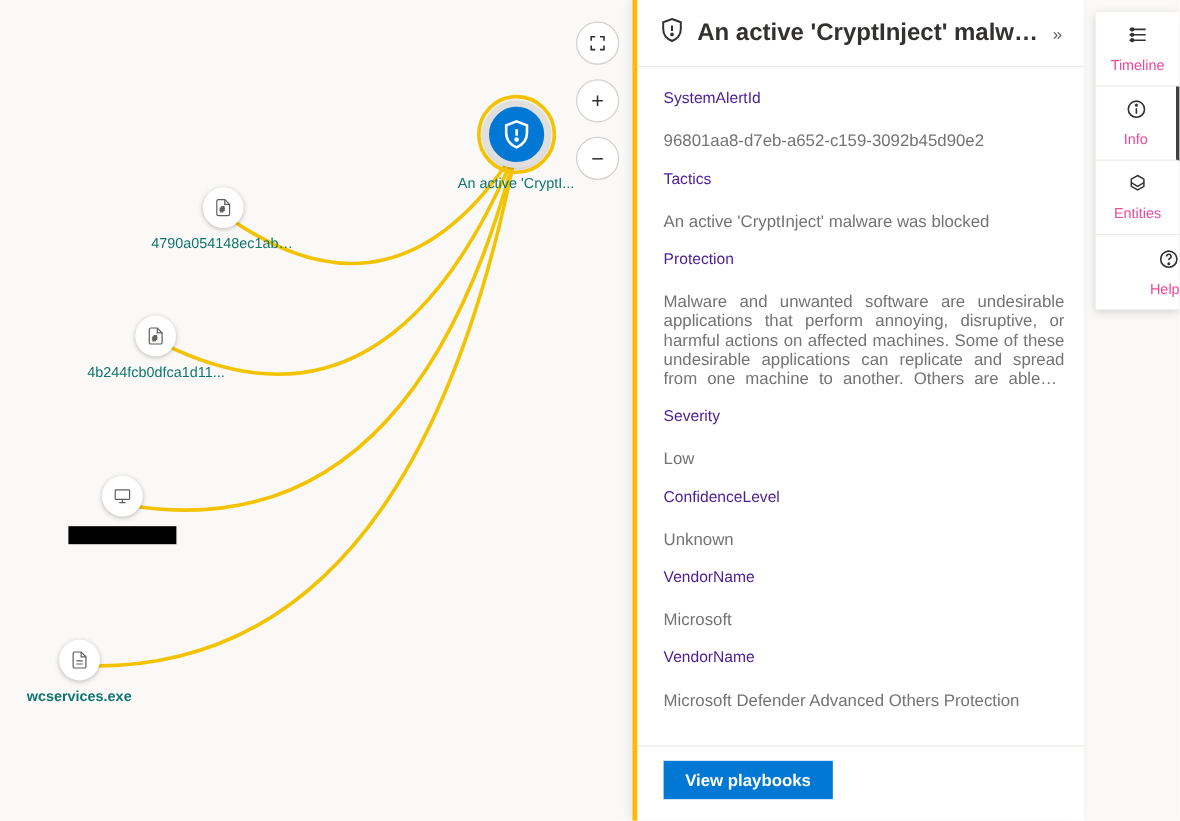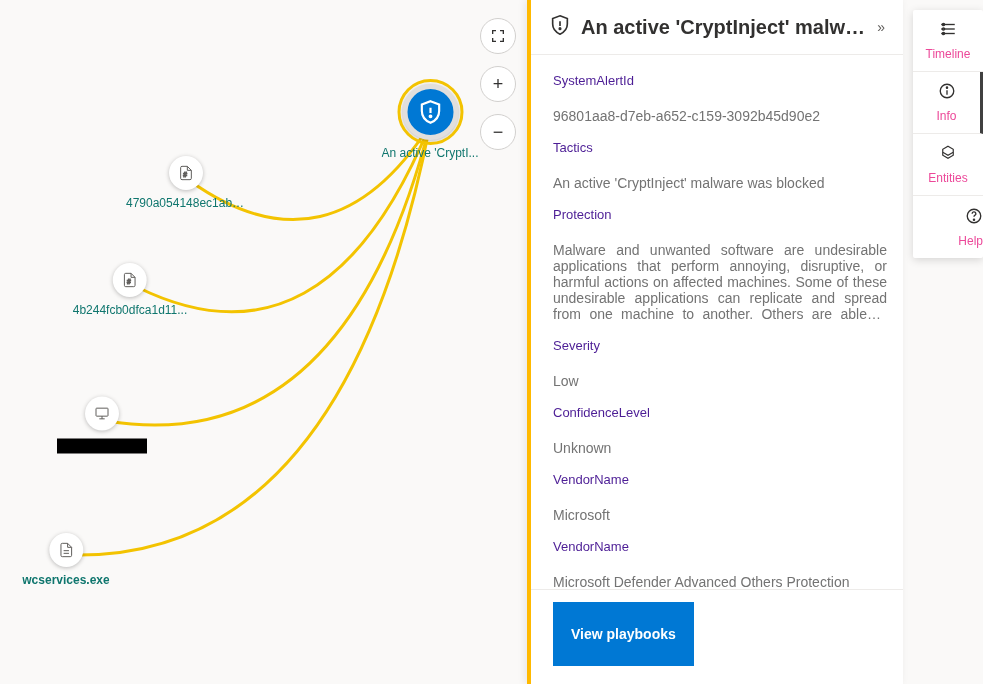--- a/index.html
+++ b/index.html
@@ -93,21 +93,21 @@
     display: -webkit-box; -webkit-line-clamp: 5; -webkit-box-orient: vertical;
     overflow: hidden;
   }
   .field .v.oneline { white-space: nowrap; overflow: hidden; text-overflow: ellipsis; }
   .details-footer {
     padding: 12px 22px 18px;
     border-top: 1px solid #edebe9;
   }
   .btn-primary {
     background: #0078d4; color: #fff; border: none;
-    padding: 24px 18px; font-size: 14px; font-weight: 600;
+    padding: 8px 18px; font-size: 14px; font-weight: 600;
     cursor: pointer;
   }
 
   
   .rail {
     position: absolute; right: 0; top: 10px; width: 70px;
     display: flex; flex-direction: column;
     background: #fff;
     box-shadow: 0 2px 8px rgba(0,0,0,0.15);
     border-radius: 2px;

